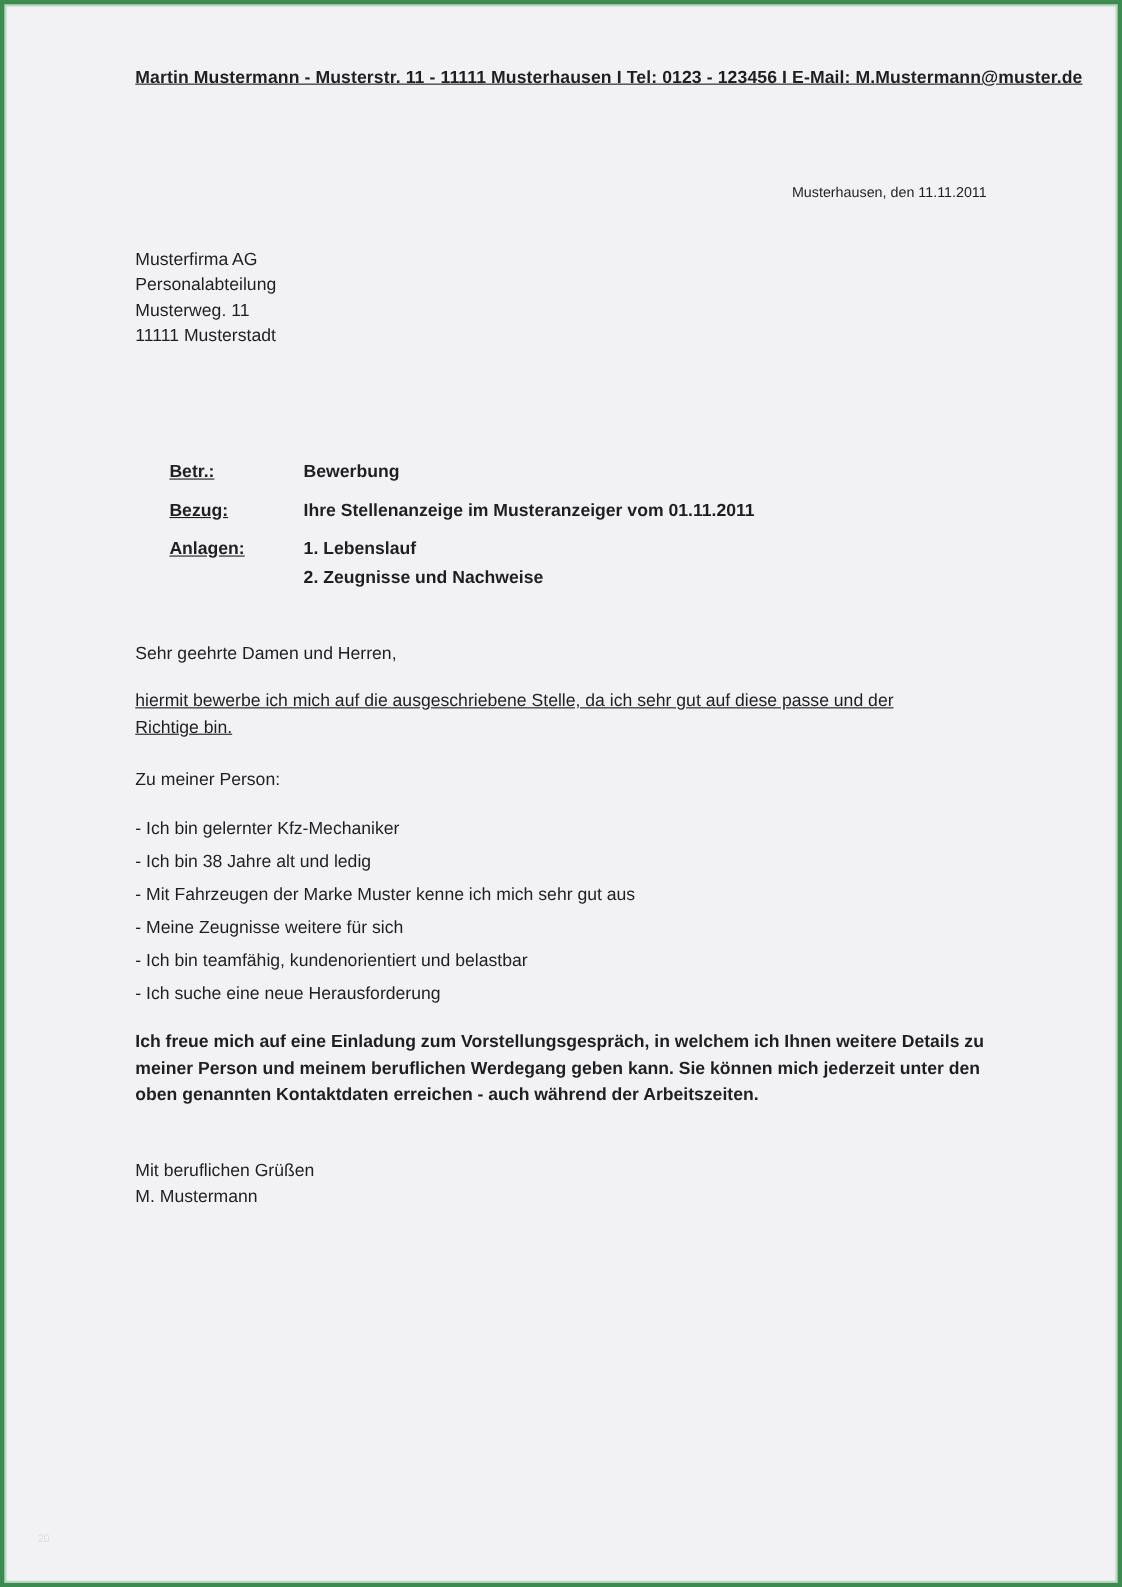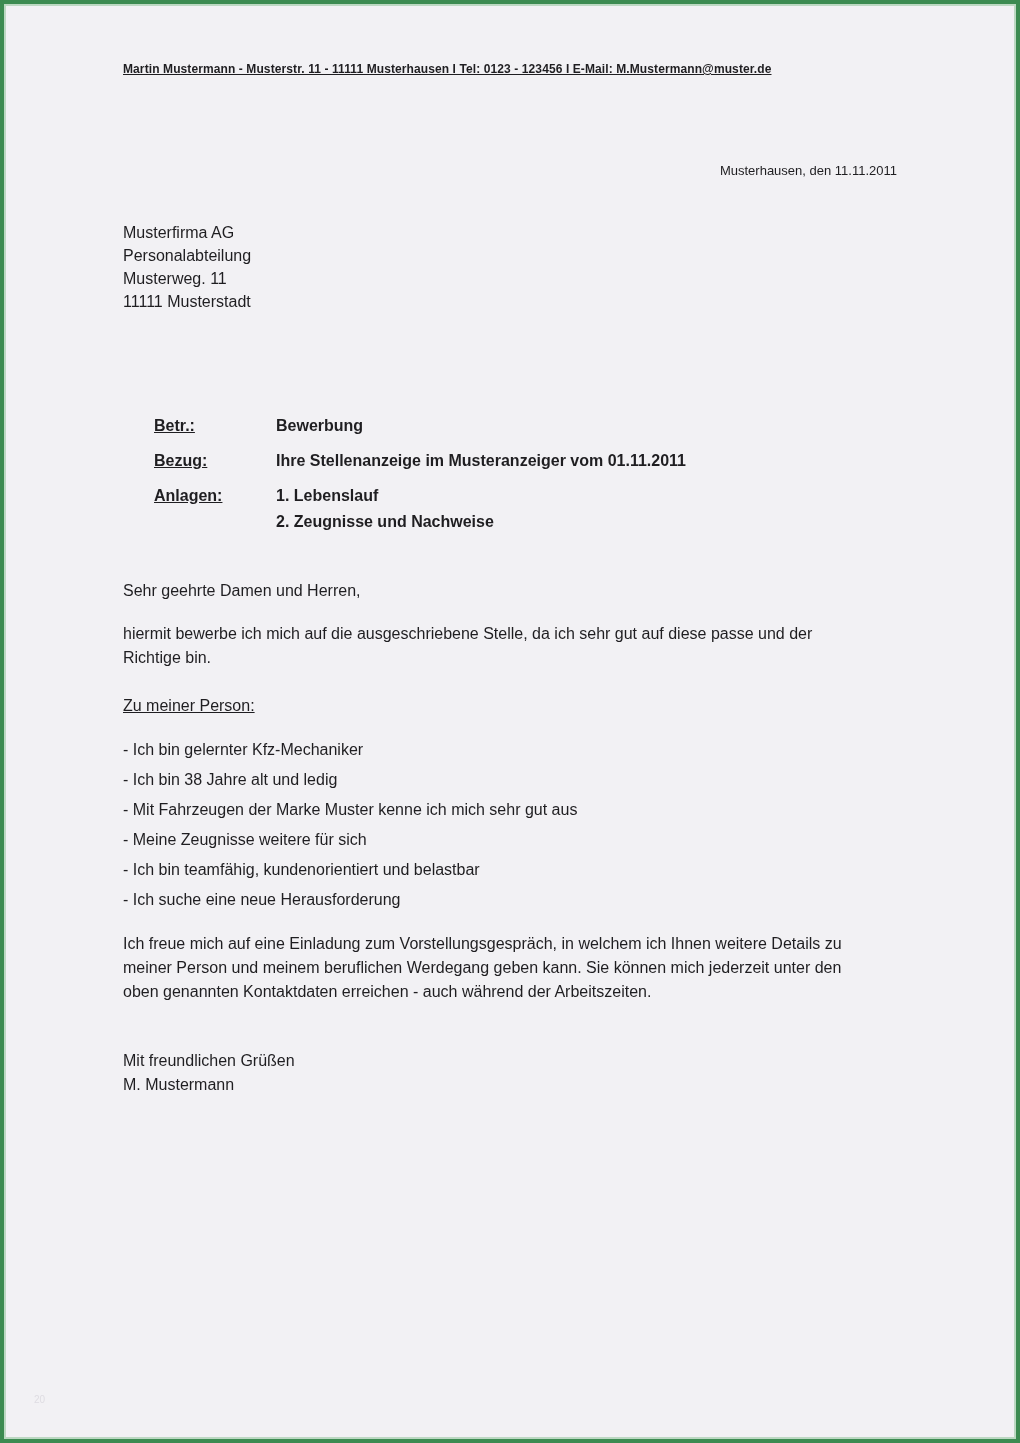--- a/index.html
+++ b/index.html
@@ -18,21 +18,22 @@
     box-shadow: inset 0 0 0 2px #bcd8c2;
     font-family: "Liberation Sans", sans-serif;
     color: #1f1e21;
     overflow: hidden;
   }
   .content {
     padding: 0 119px;
   }
   .sender-line {
     margin-top: 58px;
-    font-size: 12px;
+    text-align: center;
+    font-size: 16px;
     font-weight: bold;
     text-decoration: underline;
     white-space: pre;
     letter-spacing: 0.1px;
   }
   .date-line {
     margin-top: 87px;
     text-align: right;
     font-size: 13px;
     line-height: 16px;
@@ -66,38 +67,37 @@
   .salutation {
     margin-top: 44px;
     font-size: 16px;
     line-height: 24px;
   }
   .para {
     font-size: 16px;
     line-height: 24px;
     white-space: pre;
   }
-  .intro-para { margin-top: 19px; }
+  .intro-para { margin-top: 19px; text-decoration: underline; }
   .section-heading {
     margin-top: 24px;
     font-size: 16px;
     line-height: 24px;
-    text-decoration: underline;
   }
   .quals {
     margin-top: 20px;
   }
   .qual-item {
     font-size: 16px;
     line-height: 24px;
     margin-bottom: 6px;
     white-space: pre;
   }
   .qual-item:last-child { margin-bottom: 0; }
-  .closing-para { margin-top: 20px; }
+  .closing-para { margin-top: 20px; font-weight: bold; }
   .signature {
     margin-top: 45px;
     font-size: 16px;
     line-height: 24px;
   }
   .page-number {
     position: absolute;
     left: 30px;
     bottom: 34px;
     font-size: 10px;
@@ -151,20 +151,20 @@
       <div class="qual-item">- Meine Zeugnisse weitere für sich</div>
       <div class="qual-item">- Ich bin teamfähig, kundenorientiert und belastbar</div>
       <div class="qual-item">- Ich suche eine neue Herausforderung</div>
     </div>
 
     <div class="para closing-para">Ich freue mich auf eine Einladung zum Vorstellungsgespräch, in welchem ich Ihnen weitere Details zu
 meiner Person und meinem beruflichen Werdegang geben kann. Sie können mich jederzeit unter den
 oben genannten Kontaktdaten erreichen - auch während der Arbeitszeiten.</div>
 
     <div class="signature">
-      <div>Mit freundlichen Grüßen</div>
+      <div>Mit beruflichen Grüßen</div>
       <div>M. Mustermann</div>
     </div>
 
   </div>
 
   <div class="page-number">20</div>
 </div>
 
 </body></html>

